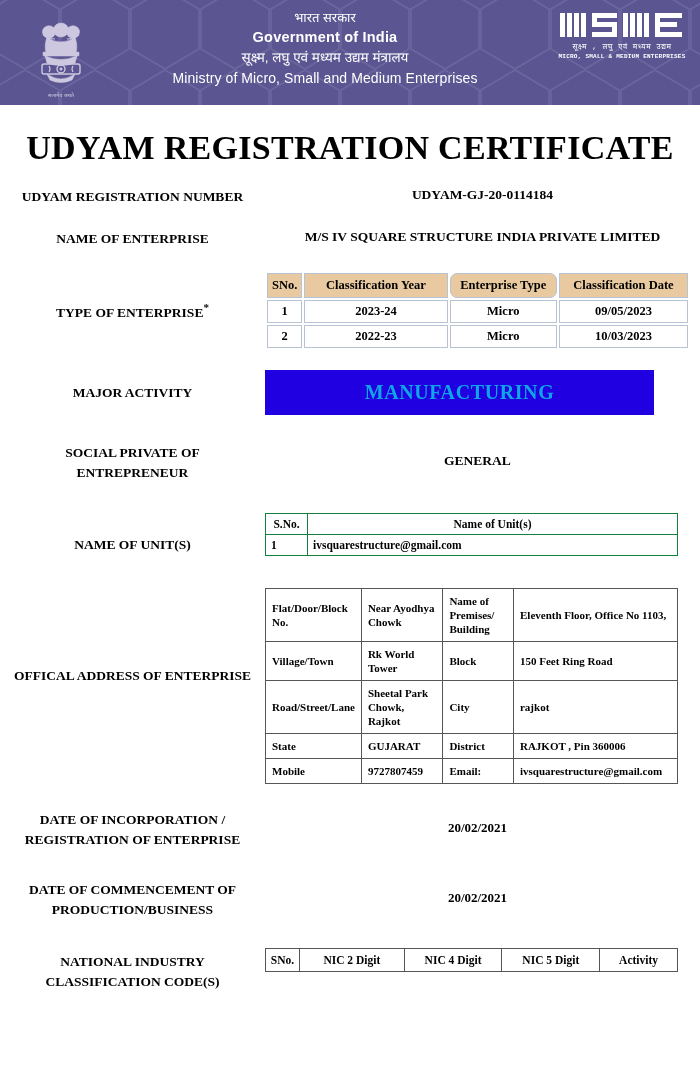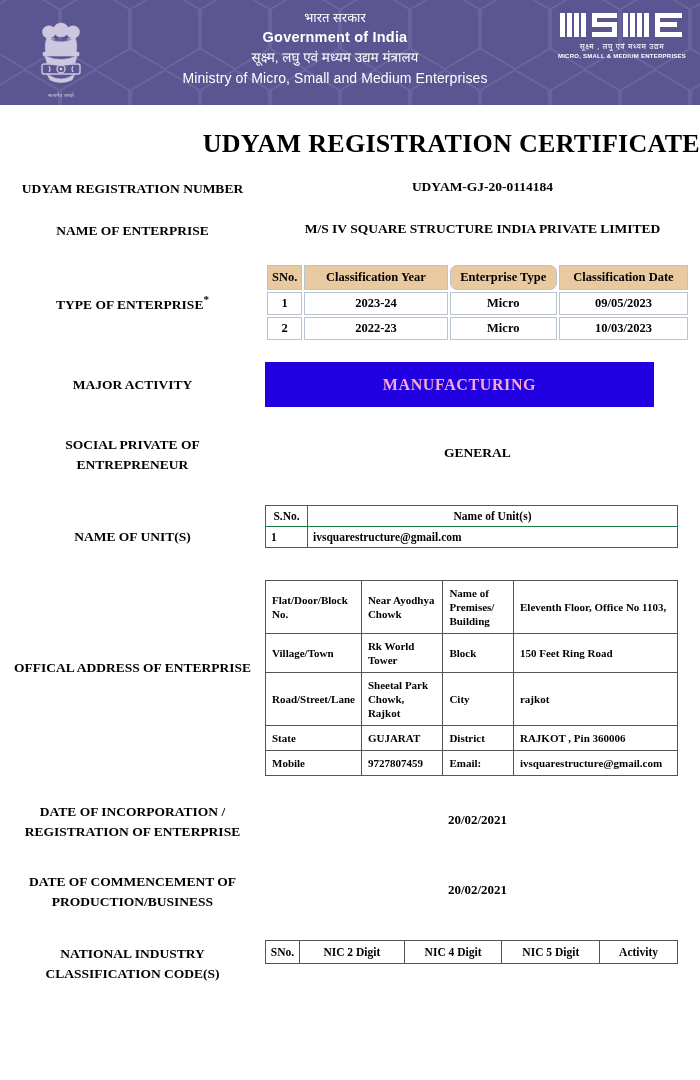--- a/index.html
+++ b/index.html
@@ -41,60 +41,60 @@
   .emblem svg { display: block; }
   .emblem-motto {
     font-family: "Liberation Sans", sans-serif;
     font-size: 5px;
     color: #d8d4e8;
     letter-spacing: .2px;
     margin-top: 1px;
   }
   .header-center {
     position: absolute;
-    left: 110px;
+    left: 100px;
     top: 8px;
     width: 450px;
     text-align: center;
     color: #ffffff;
     font-family: "Liberation Sans", sans-serif;
   }
   .hc-hindi1 { font-size: 13px; font-weight: 400; line-height: 19px; }
   .hc-eng1   { font-size: 14.5px; font-weight: 700; line-height: 20px; letter-spacing: .2px; }
   .hc-hindi2 { font-size: 13.5px; font-weight: 400; line-height: 21px; }
   .hc-eng2   { font-size: 14px; font-weight: 400; line-height: 20px; letter-spacing: .1px; }
 
   .msme-logo {
     position: absolute;
     right: 12px;
     top: 10px;
     width: 132px;
     text-align: center;
-    font-family: Liberation Sans, sans-serif;
+    font-family: Liberation Mono, monospace;
   }
   .msme-mark { display: block; margin: 0 auto; }
   .msme-hindi {
     font-size: 7.5px;
     color: #ffffff;
     letter-spacing: .6px;
     margin-top: 2px;
     line-height: 10px;
   }
   .msme-eng {
     font-size: 6px;
     color: #ffffff;
     letter-spacing: .25px;
     font-weight: 700;
     line-height: 9px;
   }
 
   
   .cert-title {
-    text-align: right;
-    font-size: 26px;
+    text-align: center;
+    font-size: 34px;
     font-weight: 700;
     letter-spacing: .3px;
     margin-top: 24px;
   }
 
   
   .rows { margin-top: 20px; }
   .row {
     display: flex;
     align-items: flex-start;
@@ -160,22 +160,22 @@
   .cls-c3 { width: 130px; }
 
   
   .activity-banner {
     width: 389px;
     height: 45px;
     background: #2000e0;
     display: flex;
     align-items: center;
     justify-content: center;
-    color: #f9a8d4;
-    font-size: 16px;
+    color: #0ea5e9;
+    font-size: 20px;
     font-weight: 700;
     letter-spacing: .6px;
   }
 
   
   table.unit {
     border-collapse: collapse;
     width: 413px;
     font-size: 11.5px;
   }

